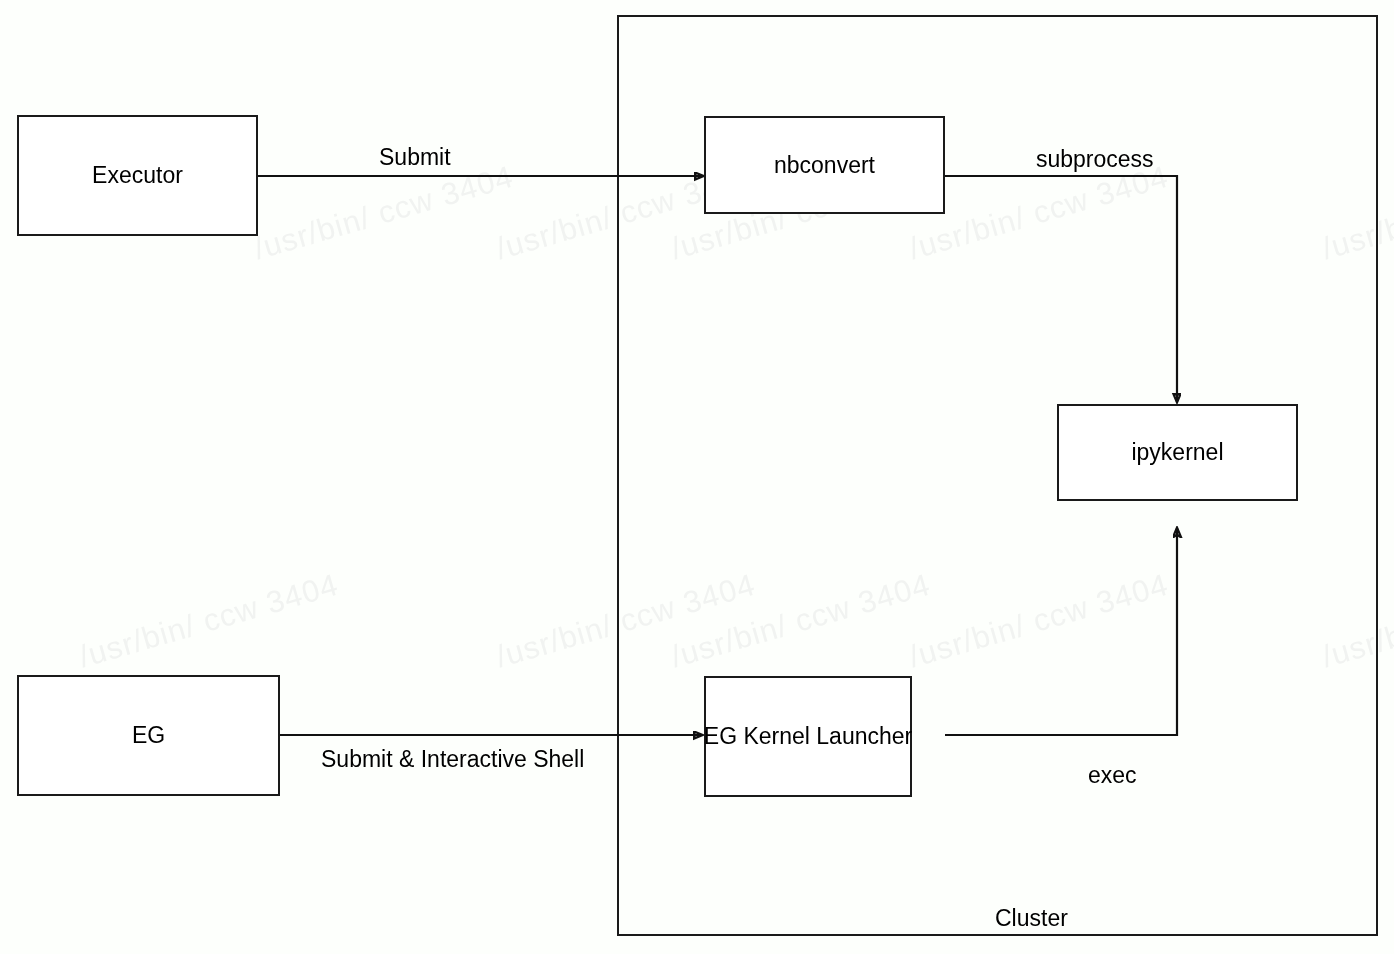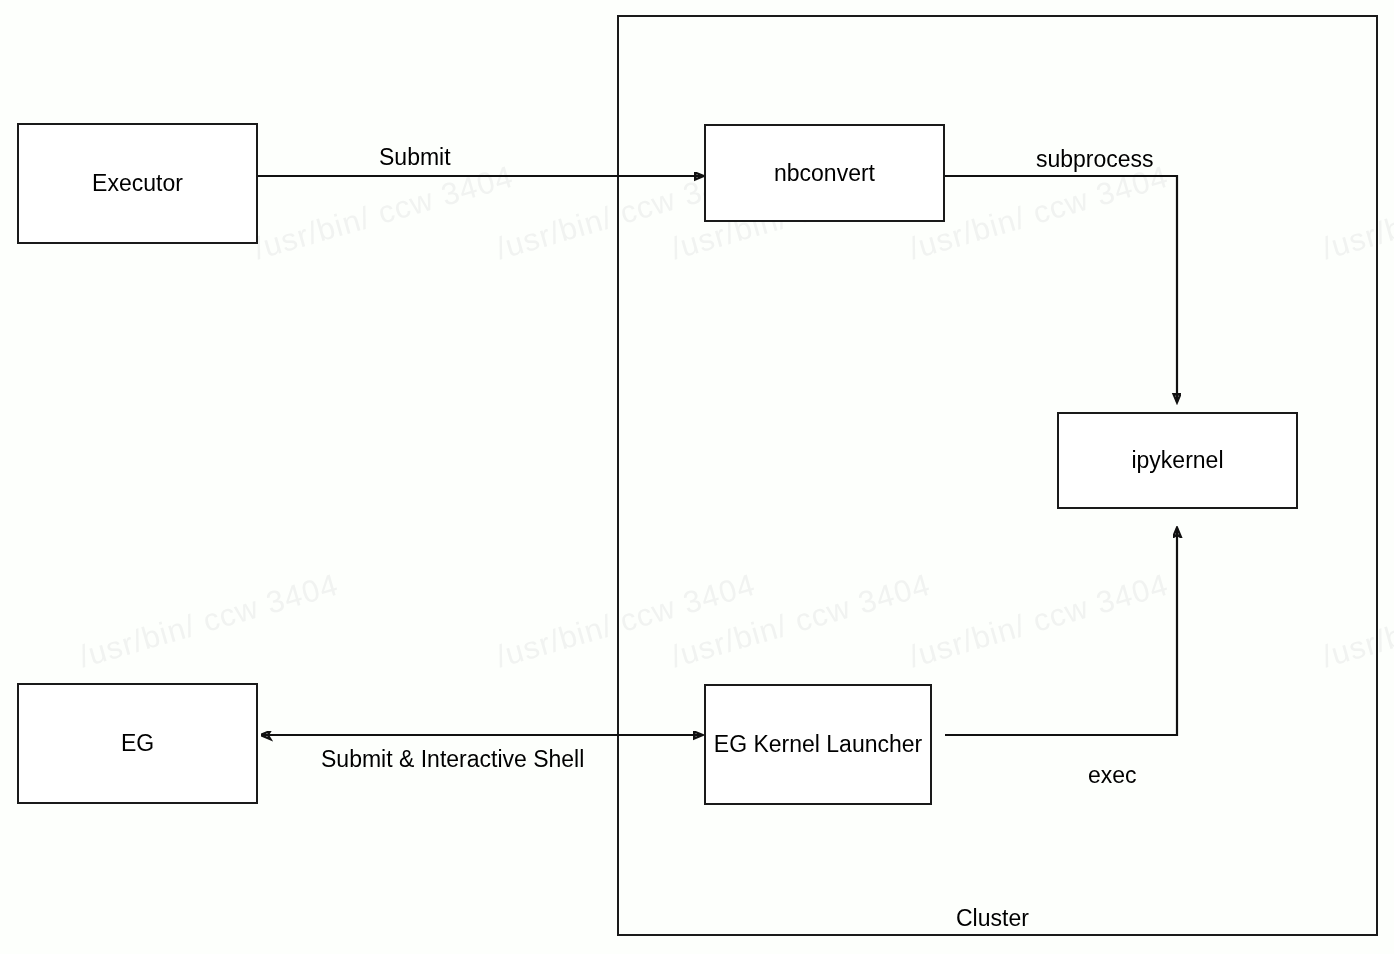--- a/index.html
+++ b/index.html
@@ -33,34 +33,34 @@
     box-sizing: border-box;
     background: #ffffff;
     border: 2px solid #1a1a1a;
     display: flex;
     align-items: center;
     justify-content: center;
     color: #000000;
     font-size: 23px;
     font-family: "Liberation Sans", sans-serif;
     white-space: nowrap;
-    margin-top: 8px;
   }
   .container-box {
     position: absolute;
     box-sizing: border-box;
     background: transparent;
     border: 2px solid #1a1a1a;
   }
   .container-label {
     position: absolute;
     color: #000000;
     font-size: 23px;
     font-family: "Liberation Sans", sans-serif;
     white-space: nowrap;
+    margin-left: 39px;
   }
   
   .edge-label {
     position: absolute;
     color: #000000;
     font-size: 23px;
     font-family: "Liberation Sans", sans-serif;
     white-space: nowrap;
     background: transparent;
   }
@@ -121,25 +121,25 @@
   </div>
 
   <div class="node" style="left:704px; top:116px; width:241px; height:98px;">
     <span>nbconvert</span>
   </div>
 
   <div class="node" style="left:1057px; top:404px; width:241px; height:97px;">
     <span>ipykernel</span>
   </div>
 
-  <div class="node" style="left:17px; top:675px; width:241px; height:121px;">
+  <div class="node" style="left:17px; top:675px; width:263px; height:121px;">
     <span>EG</span>
   </div>
 
-  <div class="node" style="left:704px; top:676px; width:228px; height:121px;">
+  <div class="node" style="left:704px; top:676px; width:208px; height:121px;">
     <span>EG Kernel Launcher</span>
   </div>
 
   <div class="edge-label" style="left:379px; top:144px;">Submit</div>
 
   <div class="edge-label" style="left:1036px; top:146px;">subprocess</div>
 
   <div class="edge-label" style="left:1088px; top:762px;">exec</div>
 
   <div class="edge-label" style="left:321px; top:746px;">Submit &amp; Interactive Shell</div>

